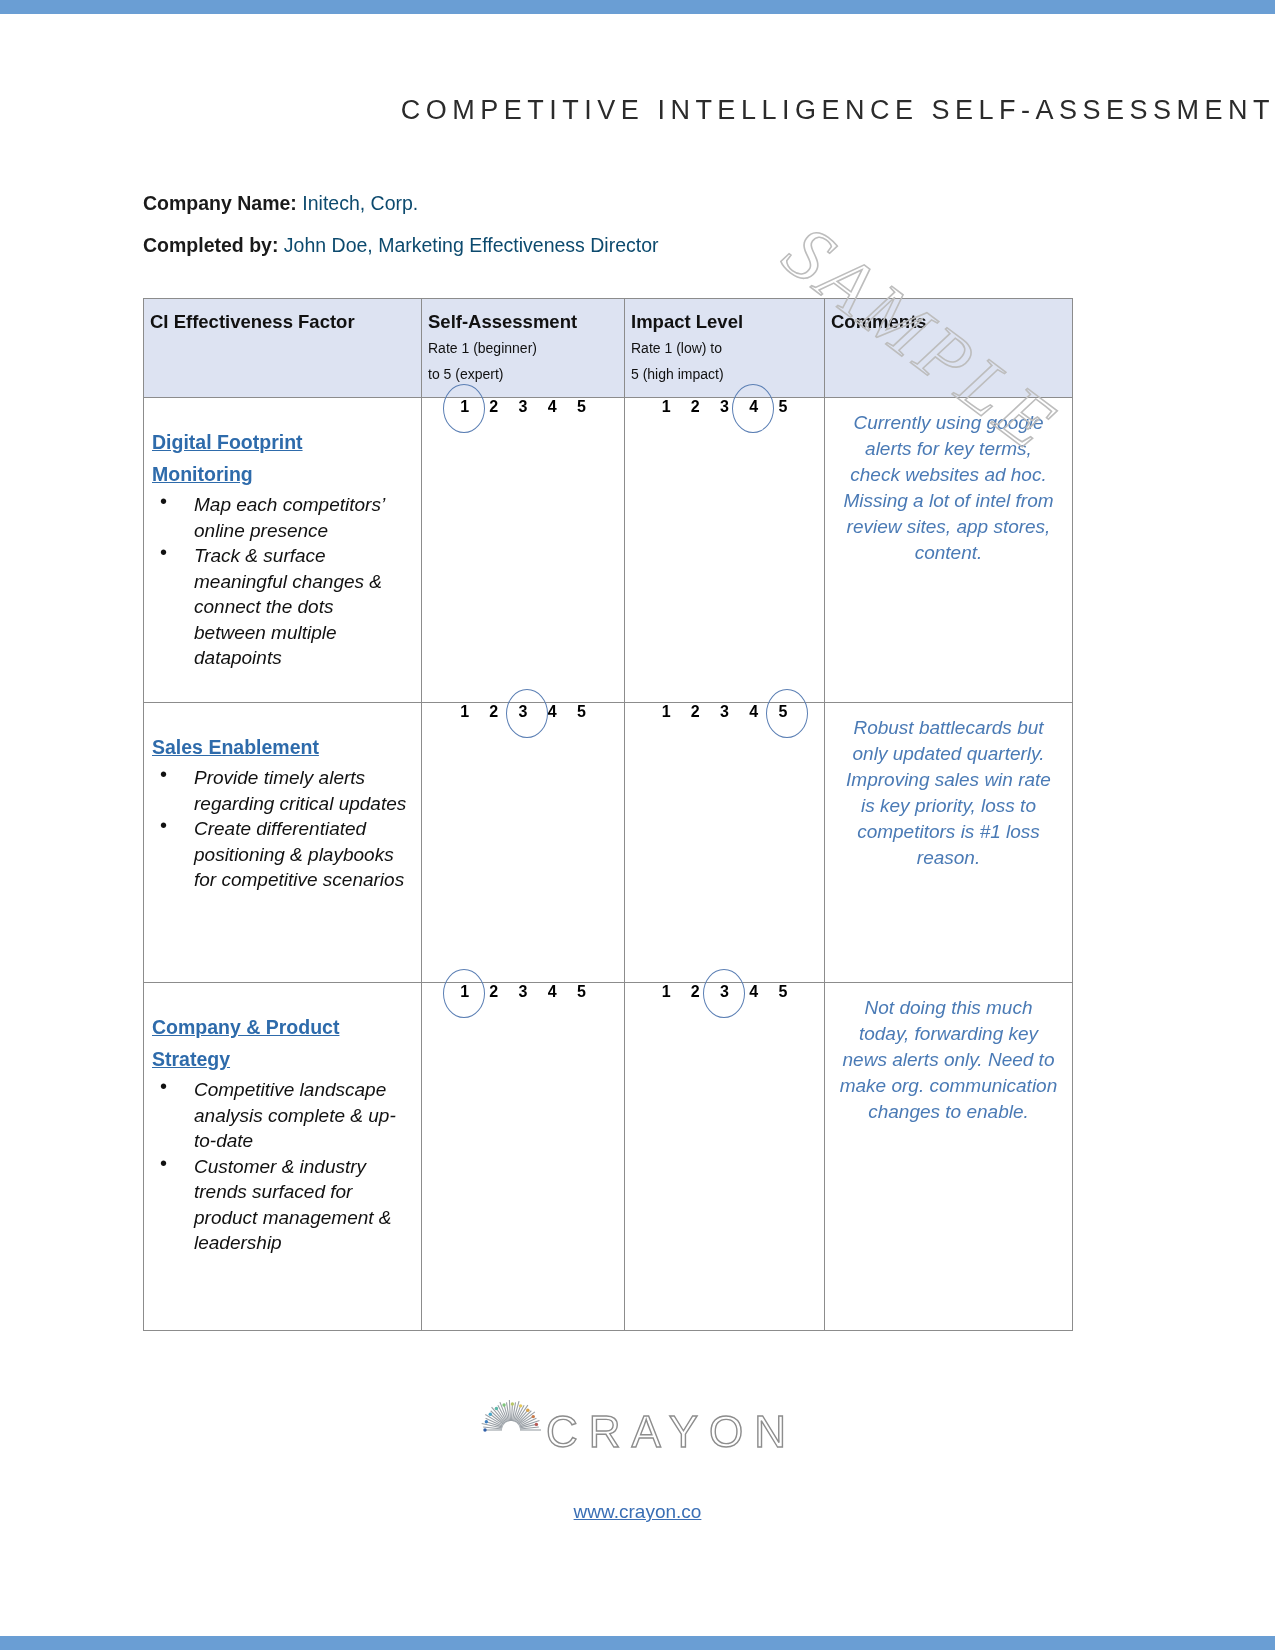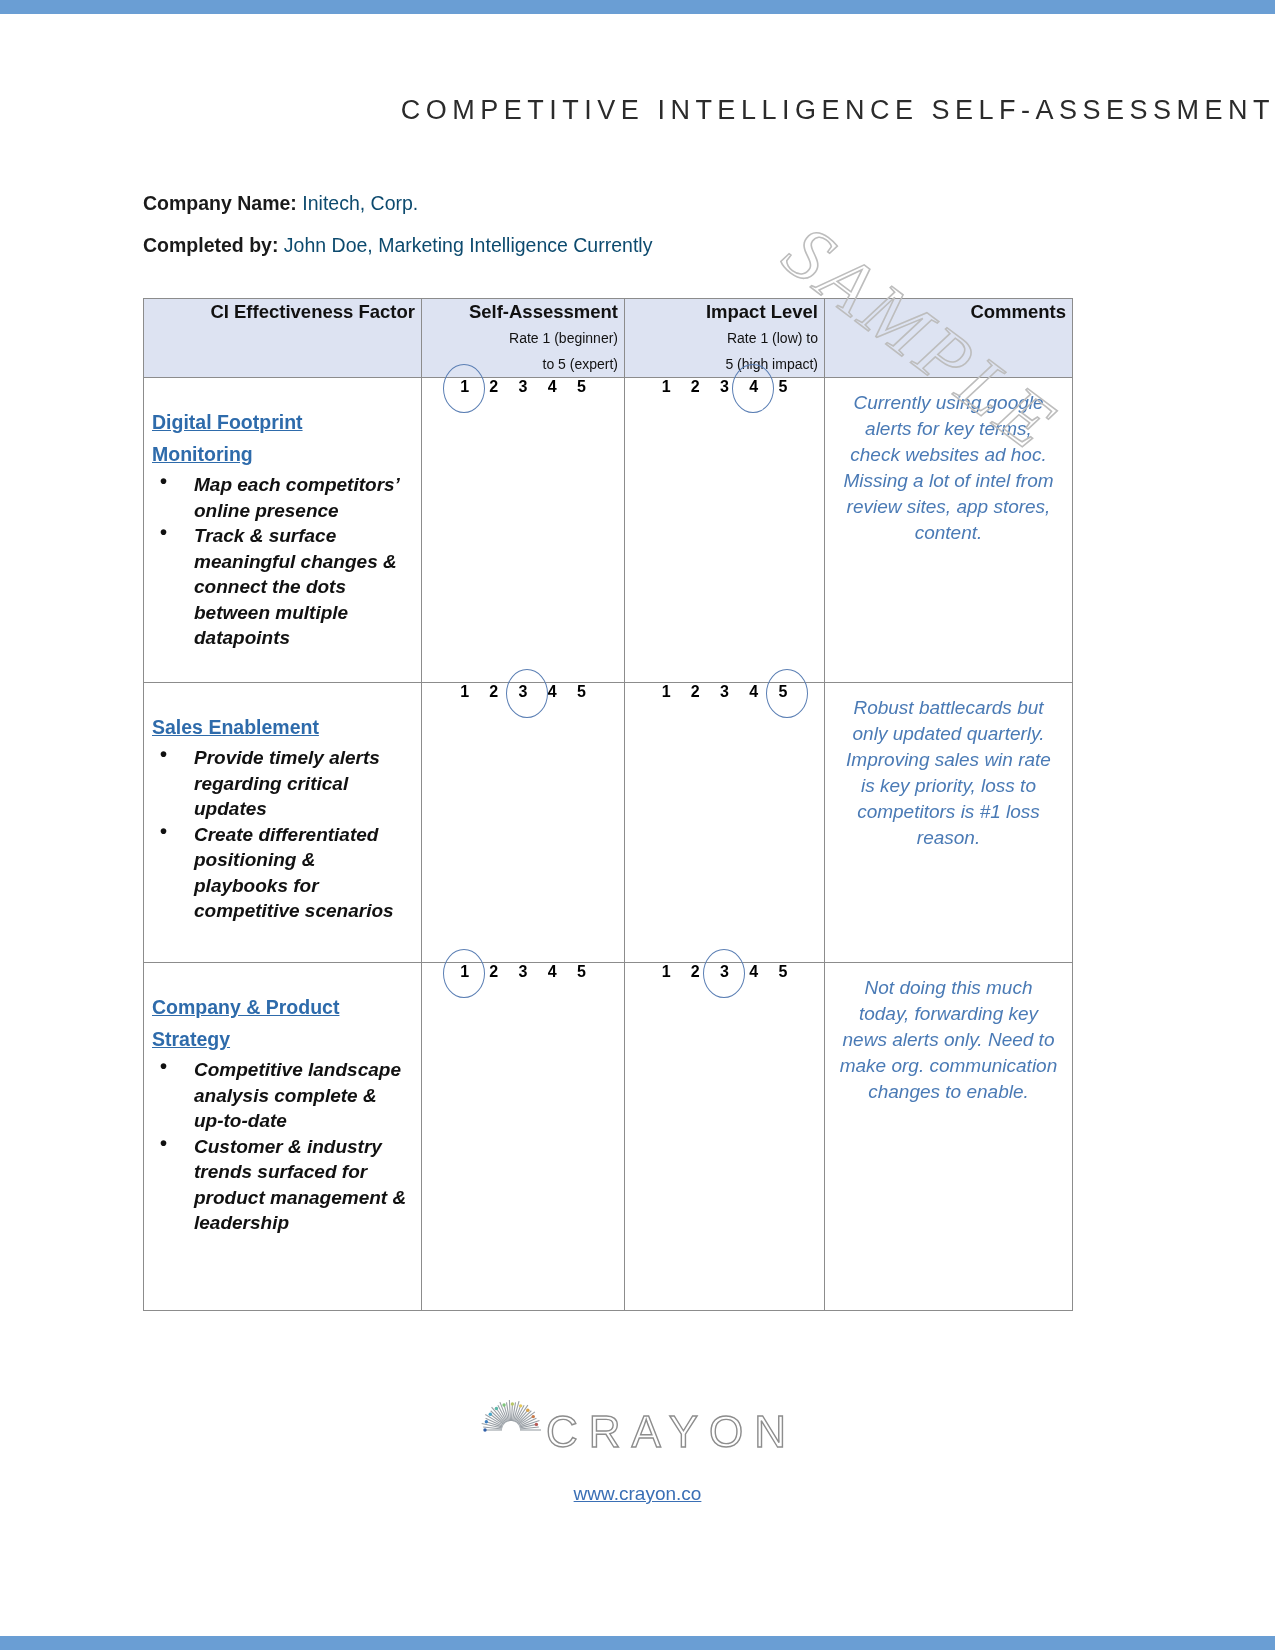--- a/index.html
+++ b/index.html
@@ -93,26 +93,26 @@
     width: 929px;
     border-collapse: collapse;
     table-layout: fixed;
   }
   table.assess th, table.assess td {
     border: 1px solid #8c8c8c;
     vertical-align: top;
   }
   thead th {
     background: #dde3f2;
-    text-align: right;
+    text-align: left;
     vertical-align: middle;
     font-size: 18.5px;
     font-weight: bold;
     color: #111;
-    padding: 0 6px;
+    padding: 10px 6px;
     line-height: 26px;
   }
   thead th .sub {
     font-weight: 400;
     font-size: 14px;
   }
   .col-factor { width: 278px; }
   .col-self   { width: 203px; }
   .col-impact { width: 200px; }
   .col-comm   { width: 248px; }
@@ -125,21 +125,20 @@
     font-weight: bold;
     font-size: 19.5px;
     text-decoration: underline;
     line-height: 32px;
     display: block;
   }
   ul.bullets {
     margin: 2px 0 0 0;
     padding-left: 30px;
     list-style: none;
-    font-weight: bold;
   }
   ul.bullets li {
     position: relative;
     font-style: italic;
     font-size: 19px;
     line-height: 25.5px;
     color: #111;
     margin: 0 0 0 0;
     padding-left: 12px;
   }
@@ -213,41 +212,41 @@
   .logo-word {
     font-size: 44px;
     letter-spacing: 11px;
     color: transparent;
     -webkit-text-stroke: 1.4px #8d8d8d;
     font-family: "Liberation Sans", sans-serif;
     font-weight: 400;
     line-height: 1;
   }
   .footer-url {
-    margin-top: 14px;
+    margin-top: 32px;
     font-size: 19px;
     color: #3a6fb5;
     text-decoration: underline;
   }
 </style>
 </head>
 <body>
 
 <div class="page-bar top"></div>
 
 <div class="doc-title">COMPETITIVE INTELLIGENCE SELF-ASSESSMENT</div>
 
 <div class="meta">
   <div class="meta-line">
     <span class="meta-label">Company Name:</span>
     <span class="meta-value">Initech, Corp.</span>
   </div>
   <div class="meta-line">
     <span class="meta-label">Completed by:</span>
-    <span class="meta-value">John Doe, Marketing Intelligence Currently</span>
+    <span class="meta-value">John Doe, Marketing Effectiveness Director</span>
   </div>
 </div>
 
 <div class="watermark">
   <div class="watermark-text">SAMPLE</div>
 </div>
 
 <table class="assess">
   <colgroup>
     <col class="col-factor">

